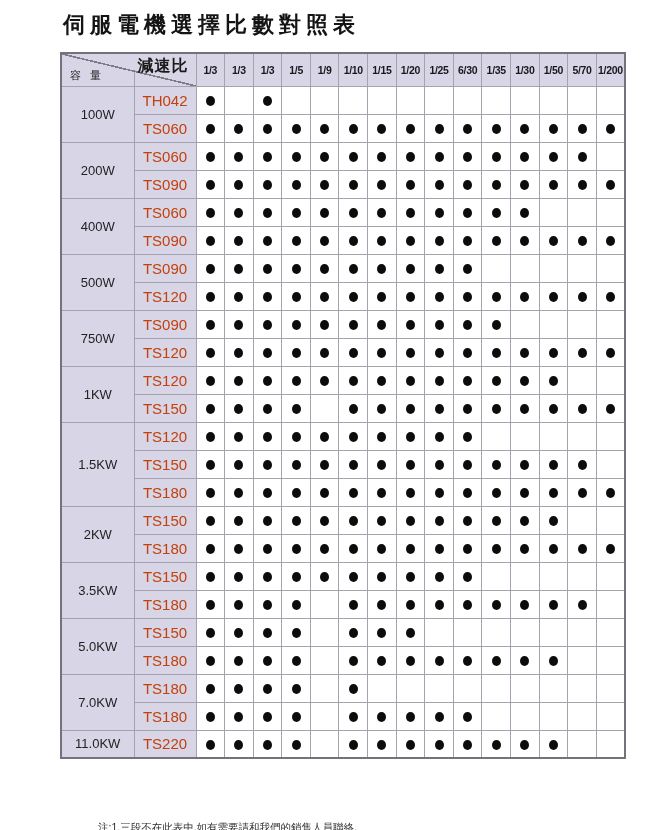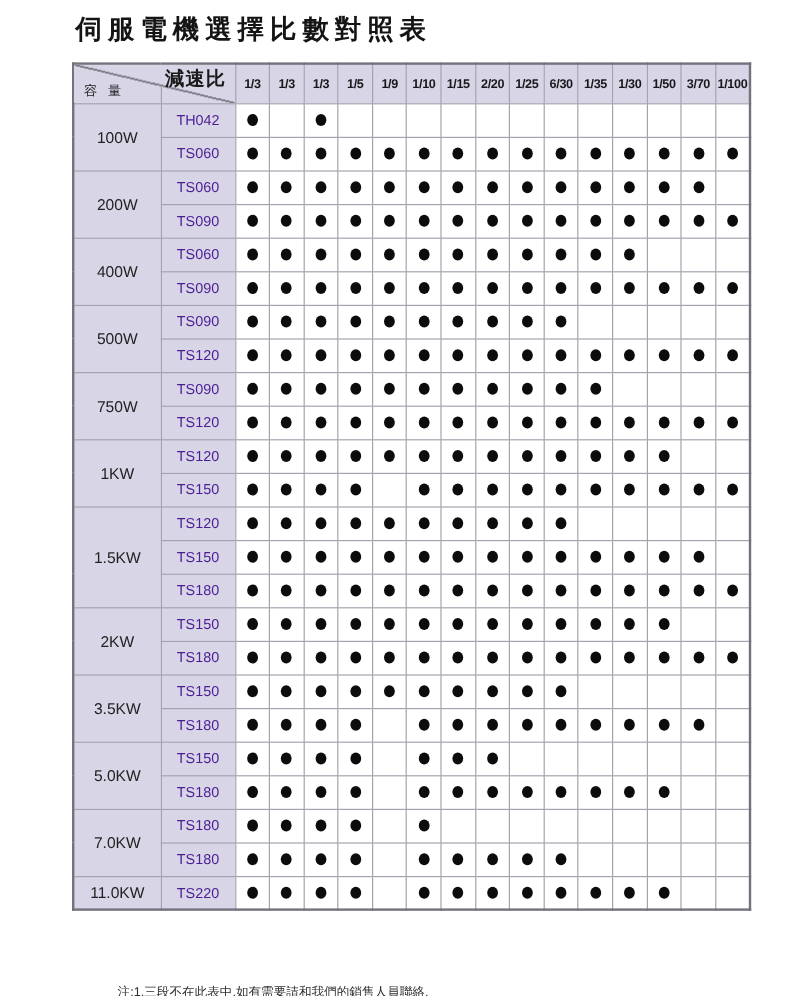--- a/index.html
+++ b/index.html
@@ -84,22 +84,22 @@
   }
 
   td.capacity {
     background: var(--lavender);
     font-size: 13px;
     color: #222;
     margin-top: 37px;
   }
   td.model {
     background: var(--lavender);
-    font-size: 12px;
-    color: #4c1d95;
+    font-size: 15px;
+    color: #c2410c;
     border-right: 1px solid var(--grid-dark);
   }
   td.dotcell { height: 28px; background: #ffffff; }
 
   .dot {
     display: inline-block;
     width: 9px;
     height: 10px;
     border-radius: 50%;
     background: var(--dot);
@@ -151,28 +151,28 @@
           <span class="corner-bottom">容 量</span>
           <span class="corner-vline"></span>
         </th>
       <th class="ratio-th">1/3</th>
           <th class="ratio-th">1/3</th>
           <th class="ratio-th">1/3</th>
           <th class="ratio-th">1/5</th>
           <th class="ratio-th">1/9</th>
           <th class="ratio-th">1/10</th>
           <th class="ratio-th">1/15</th>
-          <th class="ratio-th">2/20</th>
+          <th class="ratio-th">1/20</th>
           <th class="ratio-th">1/25</th>
           <th class="ratio-th">6/30</th>
           <th class="ratio-th">1/35</th>
           <th class="ratio-th">1/30</th>
           <th class="ratio-th">1/50</th>
-          <th class="ratio-th">3/70</th>
-          <th class="ratio-th">1/100</th>
+          <th class="ratio-th">5/70</th>
+          <th class="ratio-th">1/200</th>
         </tr>
     </thead>
     <tbody>
         <tr class="group-start">
           <td class="capacity" rowspan="2">100W</td>
           <td class="model">TH042</td>
           <td class="dotcell"><span class="dot"></span></td>
           <td class="dotcell"></td>
           <td class="dotcell"><span class="dot"></span></td>
           <td class="dotcell"></td>

